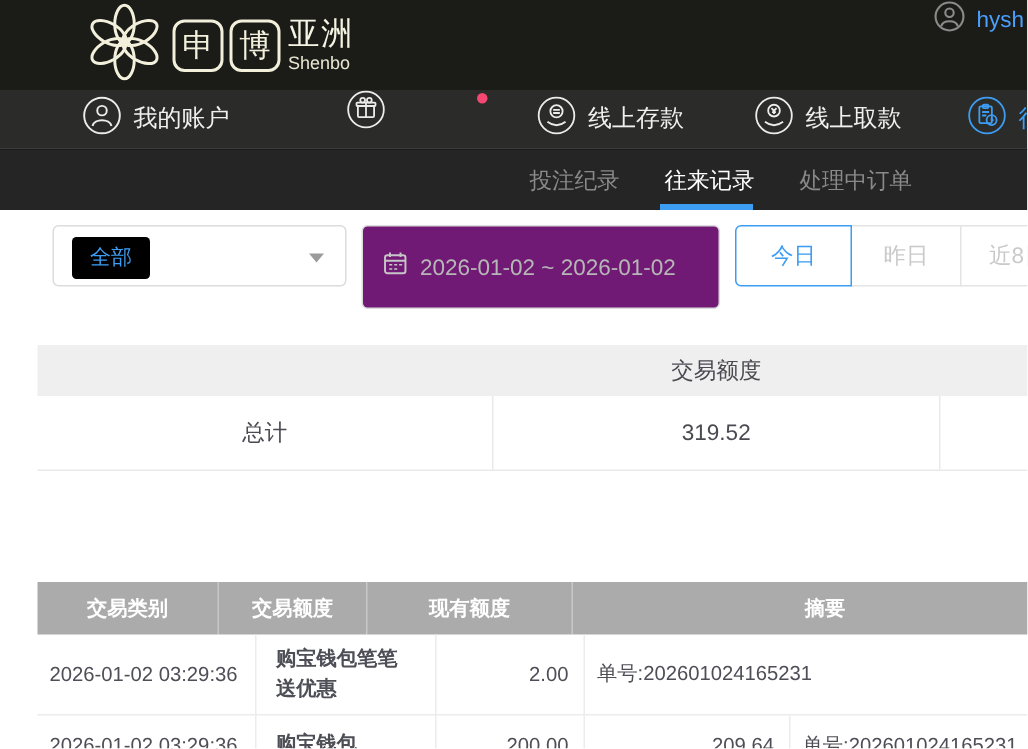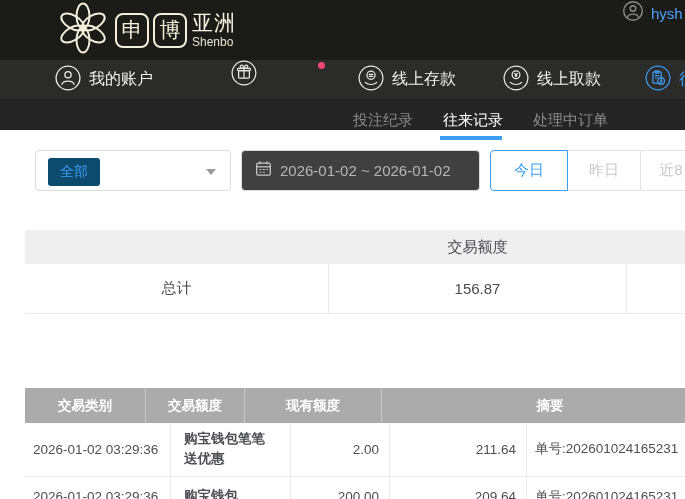--- a/index.html
+++ b/index.html
@@ -22,36 +22,36 @@
 
   
   .navbar { left:0; top:60px; width:685px; height:39px; background:#2b2b29; }
   .nav-item { position:absolute; top:0; height:39px; display:flex; align-items:center; gap:8px;
               color:#f0f0f0; font-size:16px; cursor:pointer; white-space:nowrap; }
   .nav-item.active { color:#3d9df3; }
   .nav-dot { position:absolute; left:318px; top:2px; width:7px; height:7px; border-radius:50%;
              background:#f44872; }
 
   
-  .tabstrip { left:0; top:99px; width:685px; height:31px; background:#252525; border-top:1px solid #1c1c1c; }
+  .tabstrip { left:0; top:99px; width:685px; height:41px; background:#252525; border-top:1px solid #1c1c1c; }
   .tab { position:absolute; top:0; height:41px; display:flex; align-items:center;
          color:#8a8a8a; font-size:15px; cursor:pointer; white-space:nowrap; }
   .tab.active { color:#ffffff; }
   .tab-underline { position:absolute; left:440px; top:136px; width:62px; height:4px; background:#3d9df3; }
 
   
   .select-box { left:35px; top:150px; width:196px; height:41px; border:1px solid #dcdcdc;
                 border-radius:4px; background:#fff; cursor:pointer; }
-  .chip { position:absolute; left:12px; top:7px; background:#0c4a6e; color:#3d9df3;
+  .chip { position:absolute; left:12px; top:7px; background:#000000; color:#3d9df3;
           font-size:14px; padding:5px 12px; border-radius:3px; }
   .caret { position:absolute; right:14px; top:18px; width:0; height:0;
            border-left:5px solid transparent; border-right:5px solid transparent;
            border-top:6px solid #9b9b9b; }
-  .date-box { left:241px; top:150px; width:239px; height:41px; border:1px solid #dcdcdc;
-              border-radius:4px; background:#404040; display:flex; align-items:center; cursor:pointer; }
+  .date-box { left:241px; top:150px; width:239px; height:56px; border:1px solid #dcdcdc;
+              border-radius:4px; background:#701a75; display:flex; align-items:center; cursor:pointer; }
   .date-box svg { margin-left:13px; }
   .date-text { margin-left:8px; color:#b6b6b6; font-size:15px; white-space:nowrap; }
   .qbtn { position:absolute; top:150px; height:41px; background:#fff; font-size:15px;
           display:flex; align-items:center; justify-content:center; cursor:pointer; }
   .qbtn.b1 { left:490px; width:78px; border:1px solid #3d9df3; color:#3d9df3;
              border-radius:4px 0 0 4px; z-index:2; }
   .qbtn.b2 { left:567px; width:74px; border:1px solid #e4e4e4; color:#c9c9c9; }
   .qbtn.b3 { left:640px; width:77px; border:1px solid #e4e4e4; color:#c9c9c9;
              border-radius:0 4px 4px 0; }
 
@@ -228,37 +228,36 @@
   <div class="abs qbtn b3">
     <span>近8日</span>
   </div>
 
   <div class="abs sum-table">
     <div class="sum-head">
       <span>交易额度</span>
     </div>
     <div class="sum-row">
       <div class="sum-c1">总计</div>
-      <div class="sum-c2">156.87</div>
+      <div class="sum-c2">319.52</div>
       <div class="sum-c3"></div>
     </div>
   </div>
 
   <div class="abs data-table">
     <div class="thead">
       <div class="th cw2">交易类别</div>
       <div class="th cw3">交易额度</div>
       <div class="th cw4">现有额度</div>
       <div class="th cw5">摘要</div>
     </div>
     <div class="trow r1">
       <div class="td cw1">2026-01-02 03:29:36</div>
       <div class="td cw2">购宝钱包笔笔送优惠</div>
       <div class="td cw3">2.00</div>
-      <div class="td cw4">211.64</div>
       <div class="td cw5">单号:202601024165231</div>
     </div>
     <div class="trow r2">
       <div class="td cw1">2026-01-02 03:29:36</div>
       <div class="td cw2">购宝钱包</div>
       <div class="td cw3">200.00</div>
       <div class="td cw4">209.64</div>
       <div class="td cw5">单号:202601024165231</div>
     </div>
   </div>

